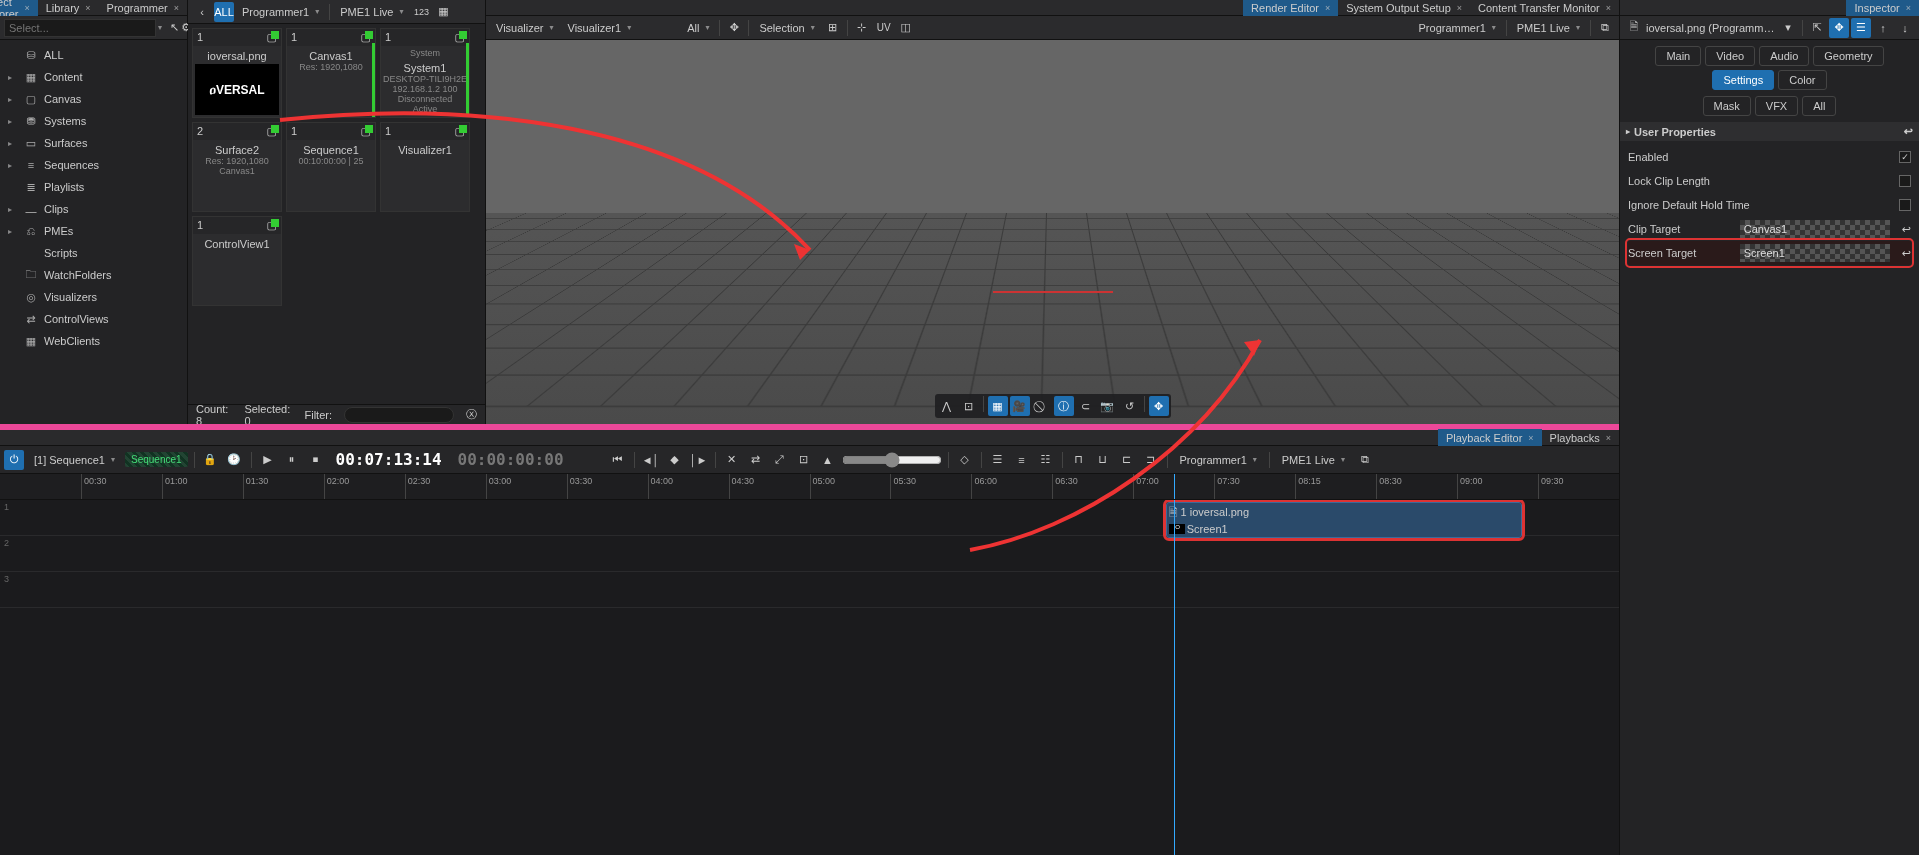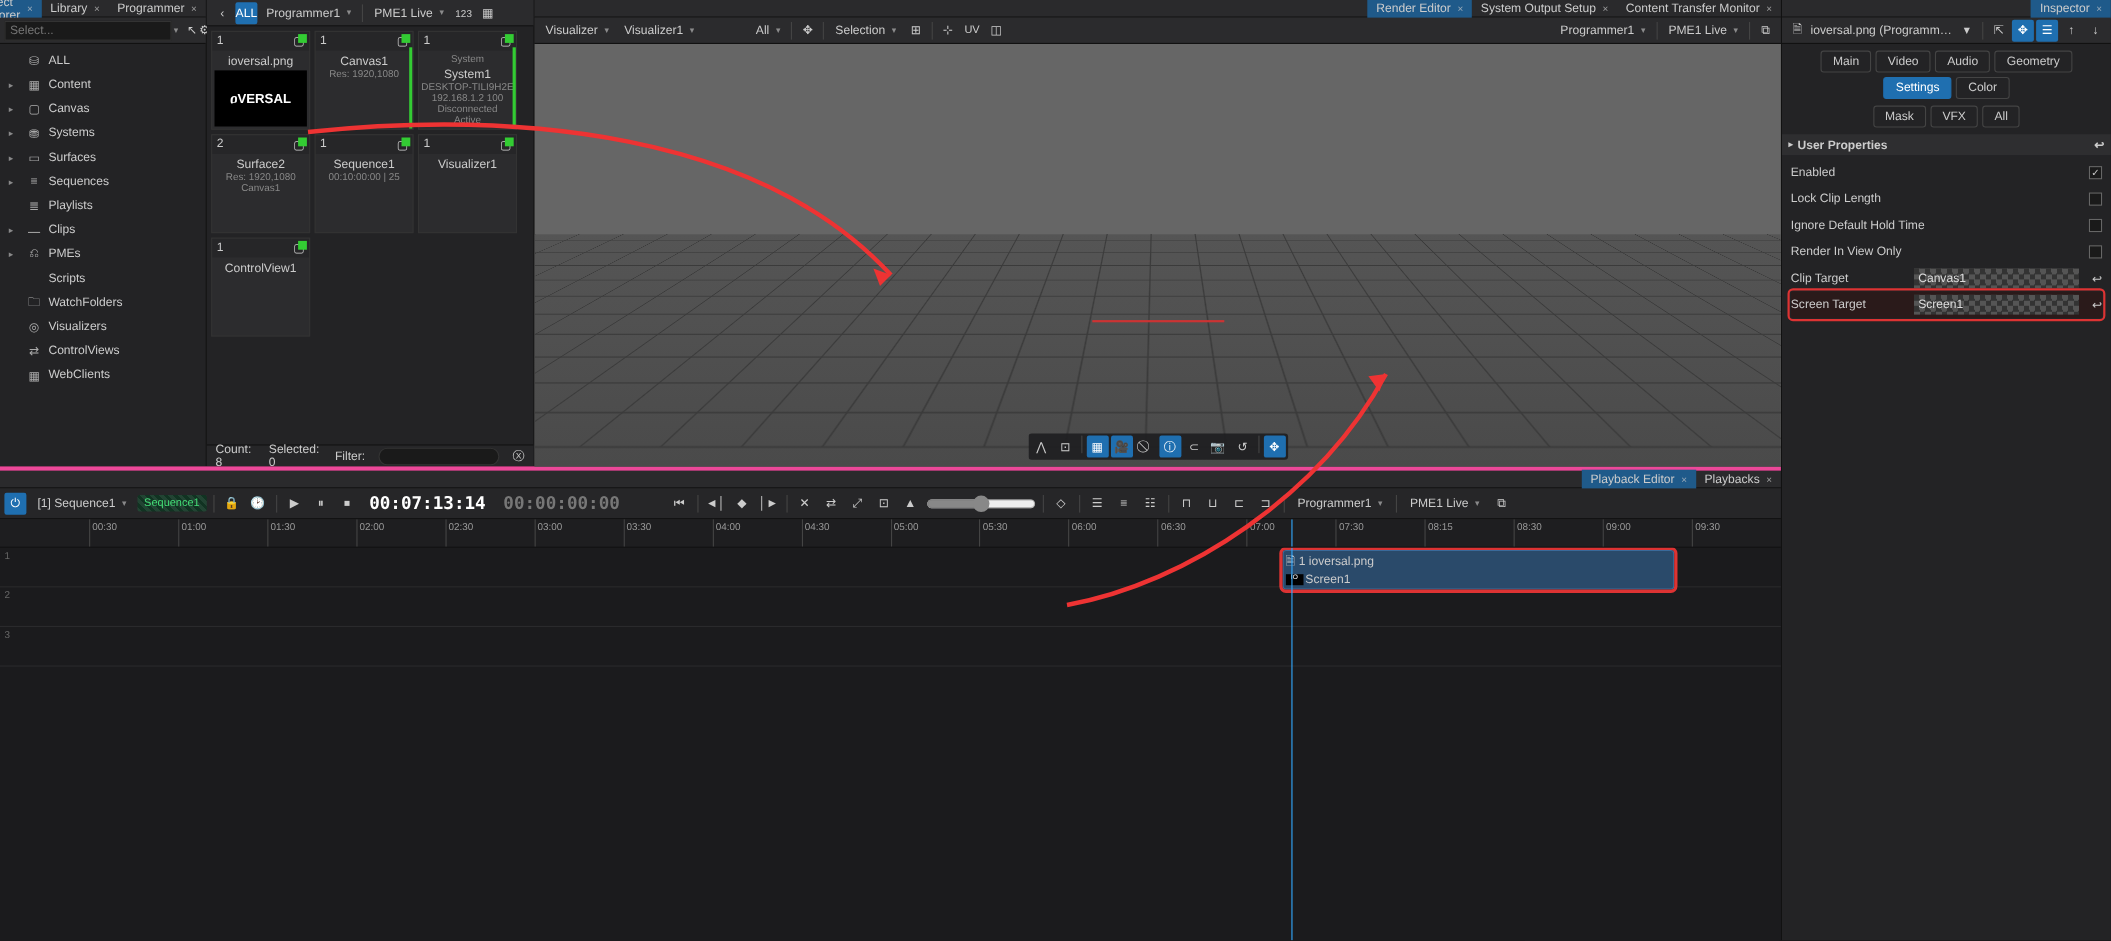--- a/index.html
+++ b/index.html
@@ -18,21 +18,21 @@
 .sep { width:1px; height:16px; background:#444; margin:0 2px; }
 .dd { display:flex; align-items:center; padding:0 6px; height:20px; gap:4px; cursor:pointer; }
 .dd::after { content:"▾"; font-size:8px; opacity:.6; margin-left:2px; }
 
 
 #root { display:grid; grid-template-columns:188px 298px 1fr 300px; grid-template-rows:424px 1fr; width:1919px; height:855px; }
 #explorer { grid-column:1; grid-row:1; border-right:1px solid #111; display:flex; flex-direction:column; background:#232325; }
 #library  { grid-column:2; grid-row:1; border-right:1px solid #111; display:flex; flex-direction:column; background:#232325; }
 #render   { grid-column:3; grid-row:1; display:flex; flex-direction:column; background:#232325; position:relative; }
 #inspector{ grid-column:4; grid-row:1/3; border-left:1px solid #111; display:flex; flex-direction:column; background:#232325; }
-#playback { grid-column:1/4; grid-row:2; border-top:4px solid #ec4899; display:flex; flex-direction:column; background:#1e1e20; }
+#playback { grid-column:1/4; grid-row:2; border-top:6px solid #ec4899; display:flex; flex-direction:column; background:#1e1e20; }
 
 
 .tree { padding:4px 0; overflow:auto; flex:1; }
 .tree-item { display:flex; align-items:center; height:22px; padding-left:8px; gap:6px; cursor:pointer; }
 .tree-item .chev { width:10px; font-size:8px; opacity:.6; }
 .tree-item .ico { width:14px; text-align:center; opacity:.8; }
 
 
 .libgrid { flex:1; display:flex; flex-wrap:wrap; align-content:flex-start; gap:4px; padding:4px; overflow:auto; }
 .card { width:90px; height:90px; background:#2c2c2e; border:1px solid #333; position:relative; display:flex; flex-direction:column; overflow:hidden; cursor:pointer; }
@@ -381,24 +381,20 @@
           </div>
           <div class="prop">
             <span class="lbl">Lock Clip Length</span>
             <span class="chk"></span>
           </div>
           <div class="prop">
             <span class="lbl">Ignore Default Hold Time</span>
             <span class="chk"></span>
           </div>
           <div class="prop">
-            <span class="lbl">Render In View Only</span>
-            <span class="chk"></span>
-          </div>
-          <div class="prop">
             <span class="lbl">Clip Target</span>
             <span class="checker">
               <span class="val">Canvas1</span>
             </span>
             <span style="margin-left:4px">↩</span>
           </div>
           <div class="prop highlight">
             <span class="lbl">Screen Target</span>
             <span class="checker">
               <span class="val">Screen1</span>

